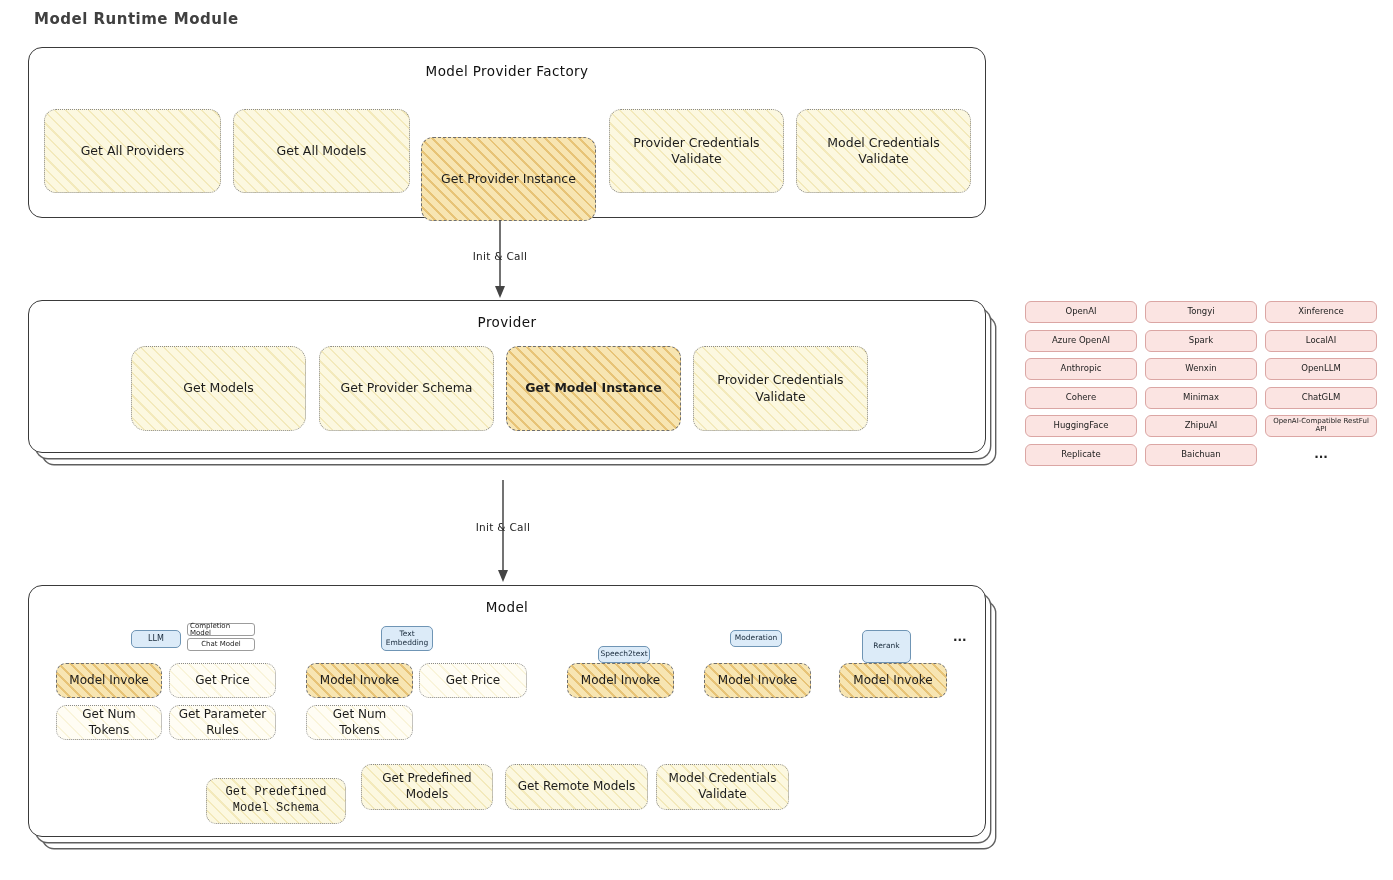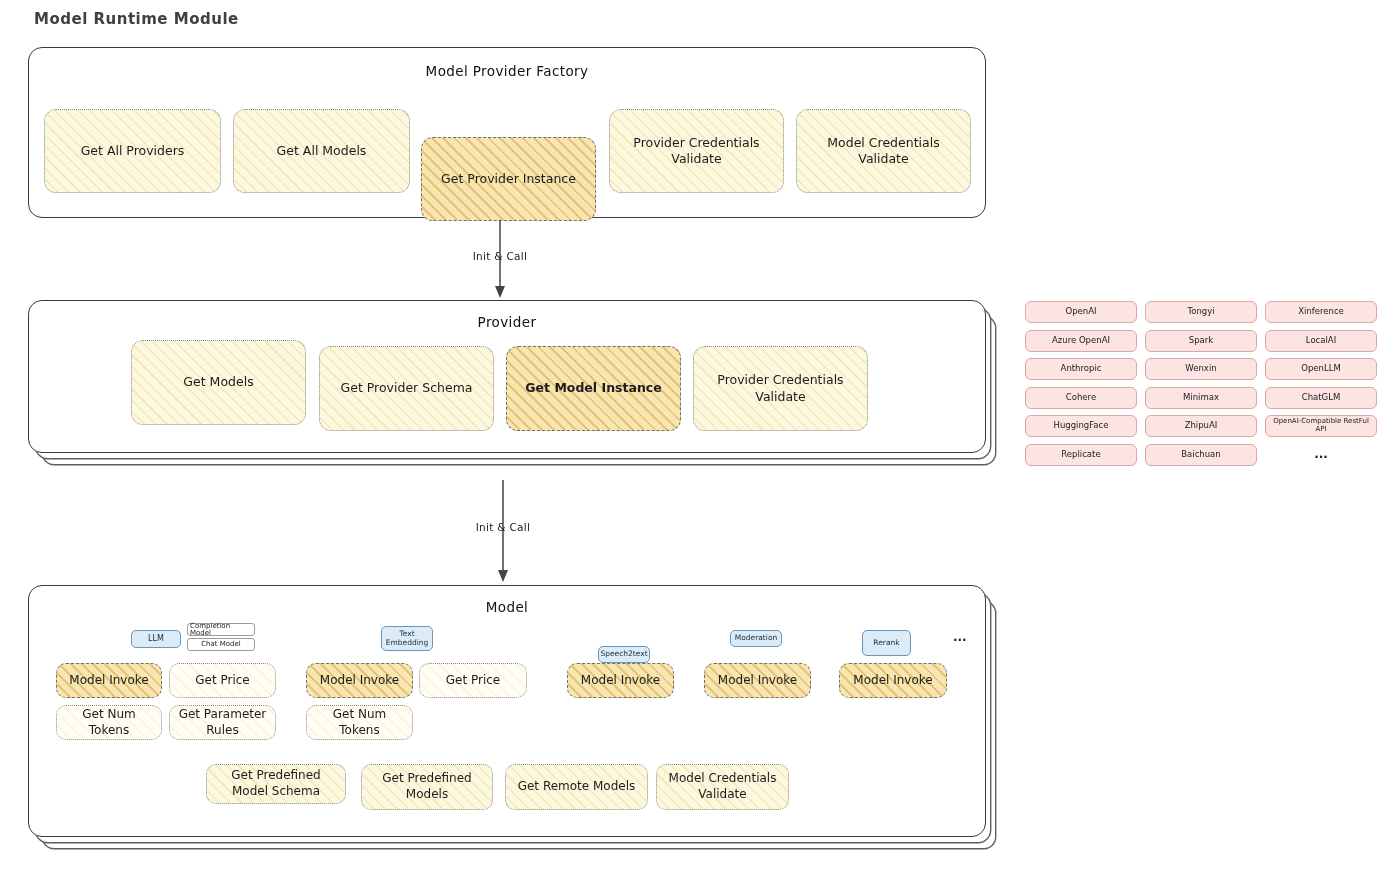--- a/index.html
+++ b/index.html
@@ -61,21 +61,21 @@
   </section>
 
   <svg class="arrow" style="left:490px;top:220px;" width="20" height="78">
     <line x1="10" y1="0" x2="10" y2="68"></line>
     <polygon points="10,78 5,66 15,66"></polygon>
   </svg>
   <div class="arrow-label" style="left:445px;top:250px;">Init &amp; Call</div>
 
   <section class="panel stacked" style="left:28px;top:300px;width:958px;height:153px;">
     <div class="panel-title" style="top:13px;">Provider</div>
-    <div class="node plain" style="left:102px;top:39px;width:175px;height:85px;">Get Models</div>
+    <div class="node plain" style="left:102px;top:45px;width:175px;height:85px;border-radius:15px;">Get Models</div>
     <div class="node plain" style="left:290px;top:45px;width:175px;height:85px;">Get Provider Schema</div>
     <div class="node hl" style="left:477px;top:45px;width:175px;height:85px;font-weight:bold;">Get Model Instance</div>
     <div class="node plain" style="left:664px;top:45px;width:175px;height:85px;">Provider Credentials Validate</div>
   </section>
 
   <div class="pgrid">
     <div class="pcell">OpenAI</div>
     <div class="pcell">Tongyi</div>
     <div class="pcell">Xinference</div>
     <div class="pcell">Azure OpenAI</div>
@@ -103,34 +103,34 @@
 
   <section class="panel stacked" style="left:28px;top:585px;width:958px;height:252px;">
     <div class="panel-title" style="top:13px;">Model</div>
 
     <div class="tab" style="left:102px;top:44px;width:50px;height:18px;">LLM</div>
     <div class="chip" style="left:158px;top:37px;width:68px;height:13px;">Completion Model</div>
     <div class="chip" style="left:158px;top:52px;width:68px;height:13px;">Chat Model</div>
     <div class="tab" style="left:352px;top:40px;width:52px;height:25px;font-size:7.5px;">Text Embedding</div>
     <div class="tab" style="left:569px;top:60px;width:52px;height:17px;font-size:7.5px;">Speech2text</div>
     <div class="tab" style="left:701px;top:44px;width:52px;height:17px;font-size:7.5px;">Moderation</div>
-    <div class="tab" style="left:833px;top:44px;width:49px;height:26px;font-size:7.5px;">Rerank</div>
+    <div class="tab" style="left:833px;top:44px;width:49px;height:33px;font-size:7.5px;">Rerank</div>
     <div class="dots" style="left:924px;top:44px;">...</div>
 
     <div class="node sm hl" style="left:27px;top:77px;width:106px;height:35px;">Model Invoke</div>
     <div class="node sm plain light" style="left:140px;top:77px;width:107px;height:35px;">Get Price</div>
     <div class="node sm hl" style="left:277px;top:77px;width:107px;height:35px;">Model Invoke</div>
     <div class="node sm plain light" style="left:390px;top:77px;width:108px;height:35px;">Get Price</div>
     <div class="node sm hl" style="left:538px;top:77px;width:107px;height:35px;">Model Invoke</div>
     <div class="node sm hl" style="left:675px;top:77px;width:107px;height:35px;">Model Invoke</div>
     <div class="node sm hl" style="left:810px;top:77px;width:108px;height:35px;">Model Invoke</div>
 
     <div class="node sm plain light" style="left:27px;top:119px;width:106px;height:35px;">Get Num Tokens</div>
     <div class="node sm plain light" style="left:140px;top:119px;width:107px;height:35px;">Get Parameter Rules</div>
     <div class="node sm plain light" style="left:277px;top:119px;width:107px;height:35px;">Get Num Tokens</div>
 
-    <div class="node sm plain" style="left:177px;top:178px;width:140px;height:40px;">Get Predefined Model Schema</div>
+    <div class="node sm plain" style="left:177px;top:192px;width:140px;height:46px;font-family:Liberation Mono, monospace;">Get Predefined Model Schema</div>
     <div class="node sm plain" style="left:332px;top:178px;width:132px;height:46px;">Get Predefined Models</div>
     <div class="node sm plain" style="left:476px;top:178px;width:143px;height:46px;">Get Remote Models</div>
     <div class="node sm plain" style="left:627px;top:178px;width:133px;height:46px;">Model Credentials Validate</div>
   </section>
 
 </div>
 
 </body></html>

